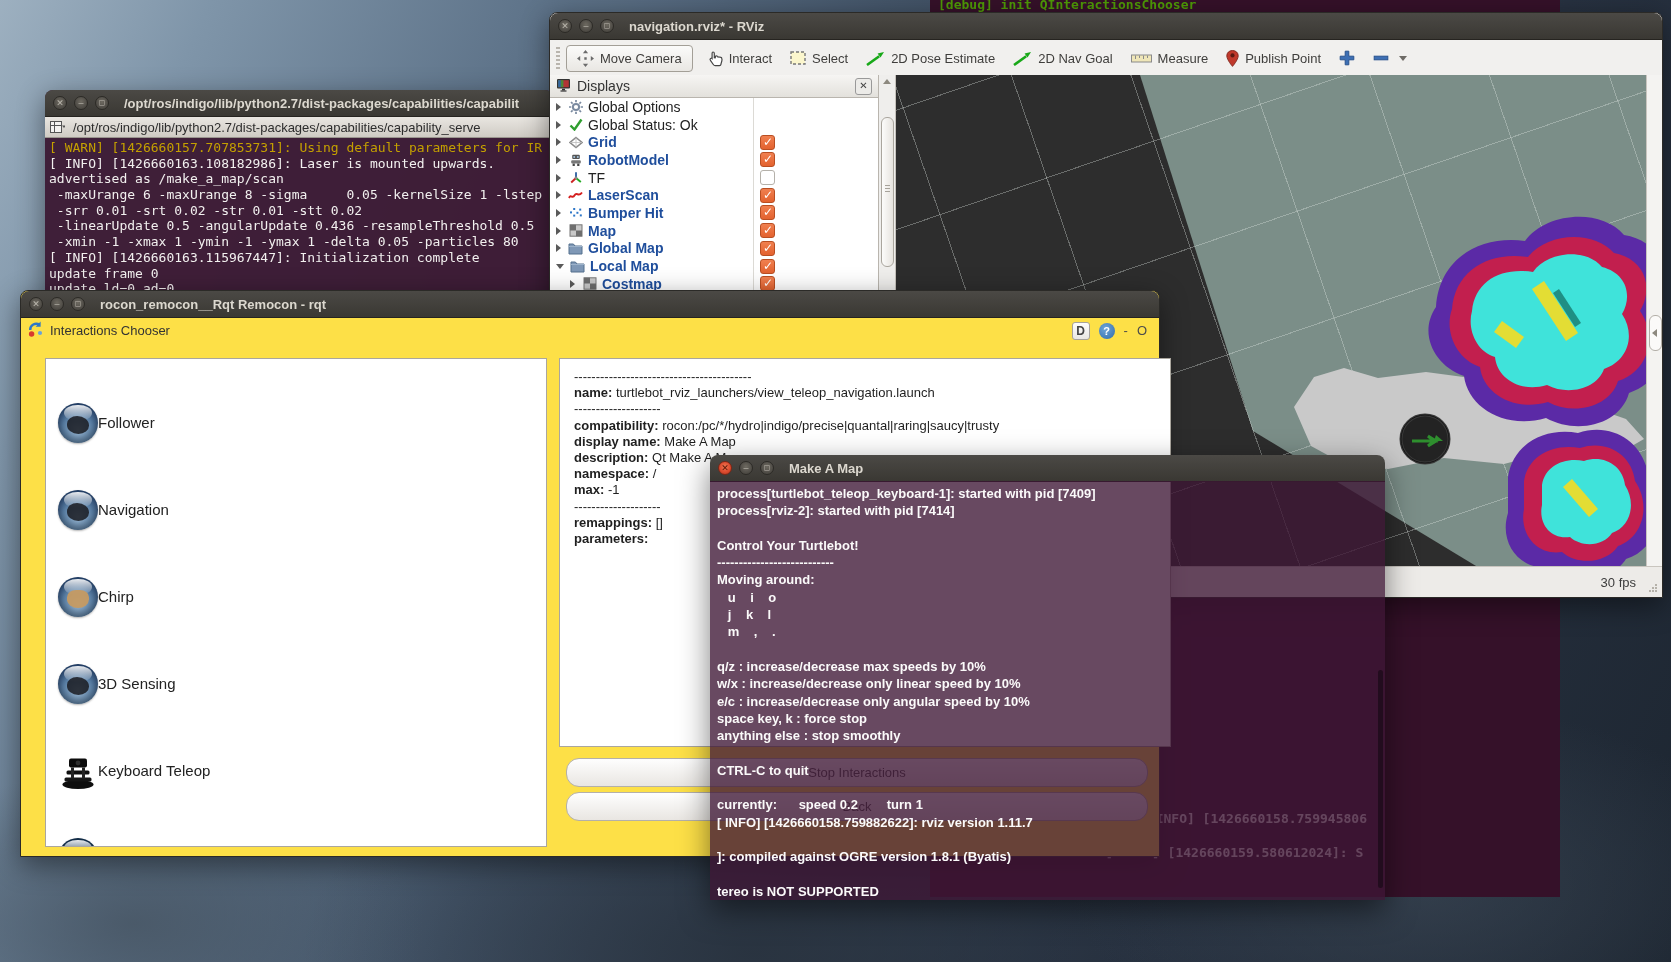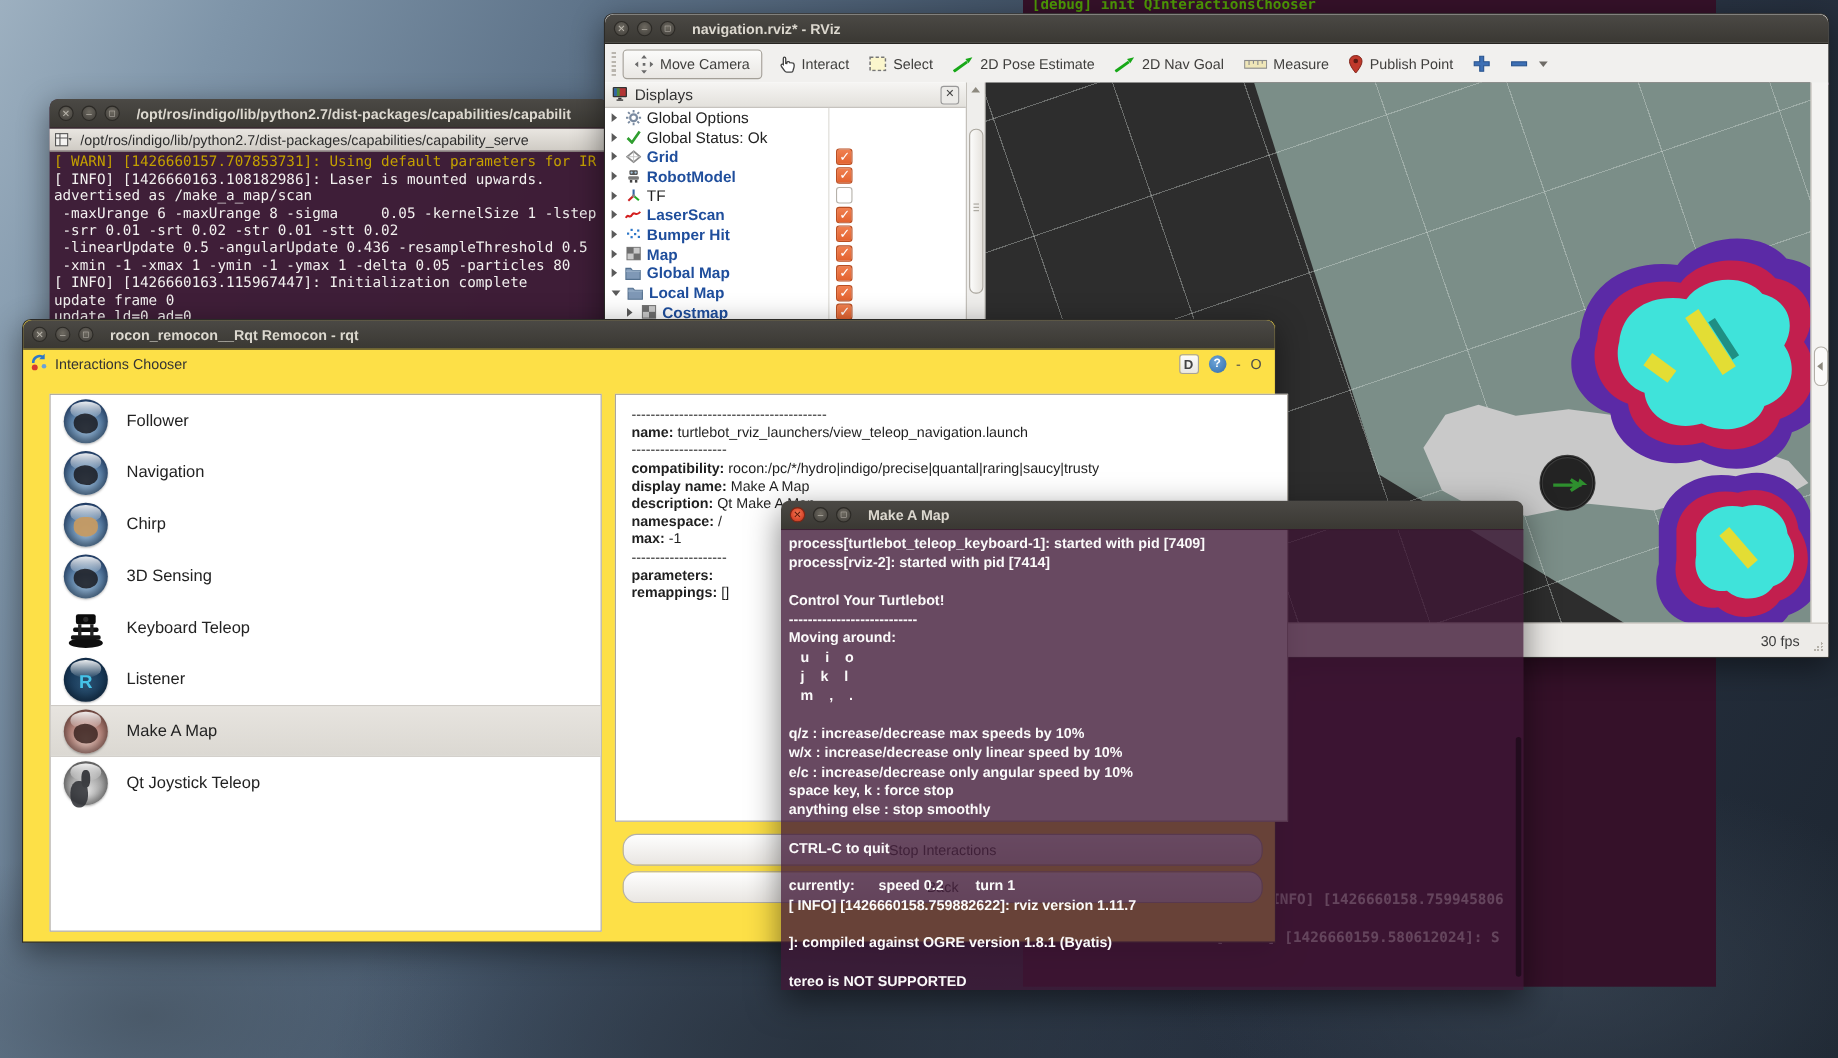--- a/index.html
+++ b/index.html
@@ -94,21 +94,21 @@
   
   #rqt{left:20px;top:290px;width:1140px;height:567px;z-index:4;background:#fde047;border:1px solid #2b2a27;box-sizing:border-box;}
   #rqt .phrow{height:25px;display:flex;align-items:center;padding:0 12px 0 6px;font-size:13px;color:#333;gap:5px;}
   #rqt .pctrl{margin-left:auto;display:flex;align-items:center;gap:9px;font-size:12px;color:#555;}
   .pc-dock{border:1px solid #a7a39b;border-radius:3px;background:linear-gradient(#fdfdfc,#e9e7e3);width:16px;height:16px;
      text-align:center;line-height:16px;font-weight:bold;color:#444;}
   .pc-help{width:16px;height:16px;border-radius:50%;background:radial-gradient(circle at 40% 35%,#6fa5d8,#2f6cab);color:#fff;
      text-align:center;line-height:16px;font-weight:bold;font-size:11px;}
   .pc-min,.pc-close{font-size:13px;color:#4c4c4c;}
   #interaction-list{position:absolute;left:24px;top:67px;width:502px;height:489px;background:#fff;border:1px solid #aaa69e;box-sizing:border-box;overflow:hidden;}
-  .irow{height:47px;display:flex;align-items:center;gap:17px;padding-left:12px;font-size:15px;color:#222;}
+  .irow{height:47px;display:flex;align-items:center;padding-left:12px;font-size:15px;color:#222;margin-top:40px;}
   .irow.selected{background:linear-gradient(#e7e4df,#dbd8d2);border-top:1px solid #c9c5bf;border-bottom:1px solid #c9c5bf;box-sizing:border-box;}
   .orb{width:40px;height:40px;border-radius:50%;position:relative;flex:0 0 40px;box-shadow:inset 0 -4px 8px rgba(0,0,0,.35),0 1px 2px rgba(0,0,0,.3);}
   .orb::before{content:"";position:absolute;left:16%;top:5%;width:68%;height:40%;border-radius:50%;
      background:linear-gradient(rgba(255,255,255,.9),rgba(255,255,255,.04));}
   .orb::after{content:"";position:absolute;left:22%;top:34%;width:56%;height:44%;background:#191a20;opacity:.85;border-radius:46% 54% 48% 52%;}
   .orb-blue{background:radial-gradient(circle at 50% 68%,#9dbdda 0%,#5a7fa5 45%,#24416a 78%,#152847 100%);}
   .orb-cow{background:radial-gradient(circle at 50% 68%,#9dbdda 0%,#5a7fa5 45%,#24416a 78%,#152847 100%);}
   .orb-cow::after{background:#c59a62;opacity:.95;border-radius:50% 50% 60% 60%;}
   .orb-r{background:radial-gradient(circle at 50% 60%,#2b5272 0%,#163655 60%,#0c2038 100%);}
   .orb-r::after{content:"R";background:none;opacity:1;color:#45c3e8;font-weight:bold;font-size:17px;text-align:center;line-height:18px;}
@@ -519,22 +519,22 @@
   <div id="interaction-details">
       <div class="dline">-----------------------------------------</div>
       <div class="dline"><b>name:</b> turtlebot_rviz_launchers/view_teleop_navigation.launch</div>
       <div class="dline">--------------------</div>
       <div class="dline"><b>compatibility:</b> rocon:/pc/*/hydro|indigo/precise|quantal|raring|saucy|trusty</div>
       <div class="dline"><b>display name:</b> Make A Map</div>
       <div class="dline"><b>description:</b> Qt Make A Map</div>
       <div class="dline"><b>namespace:</b> /</div>
       <div class="dline"><b>max:</b> -1</div>
       <div class="dline">--------------------</div>
+      <div class="dline"><b>remappings:</b> []</div>
       <div class="dline"><b>parameters:</b></div>
-      <div class="dline"><b>remappings:</b> []</div>
     </div>
   <div class="rqt-btn" id="stop-btn">Stop Interactions</div>
   <div class="rqt-btn" id="back-btn">Back</div>
 </div>
 
 <div class="win" id="mam-terminal">
   <div class="titlebar">
     <span class="tbtn focus-close close"></span>
     <span class="tbtn min"></span>
     <span class="tbtn max"></span>

